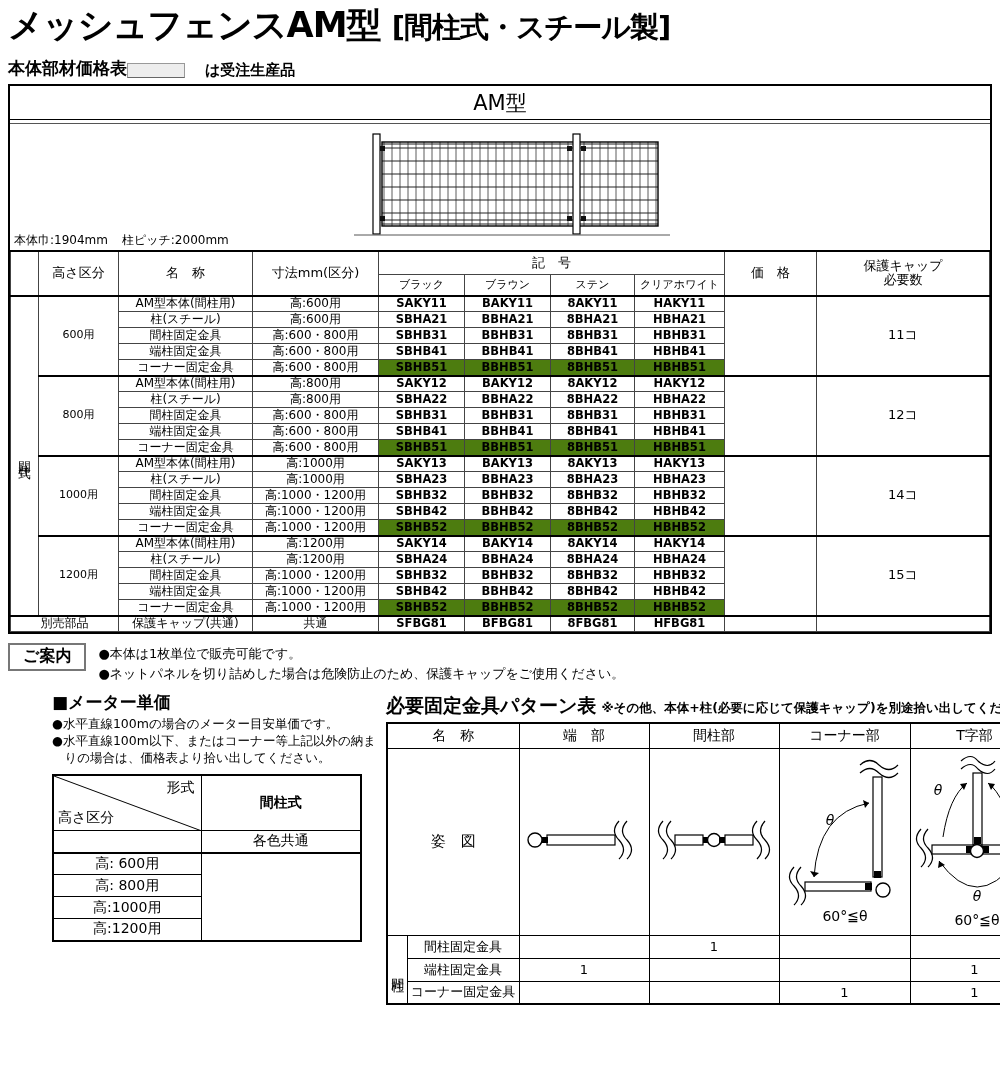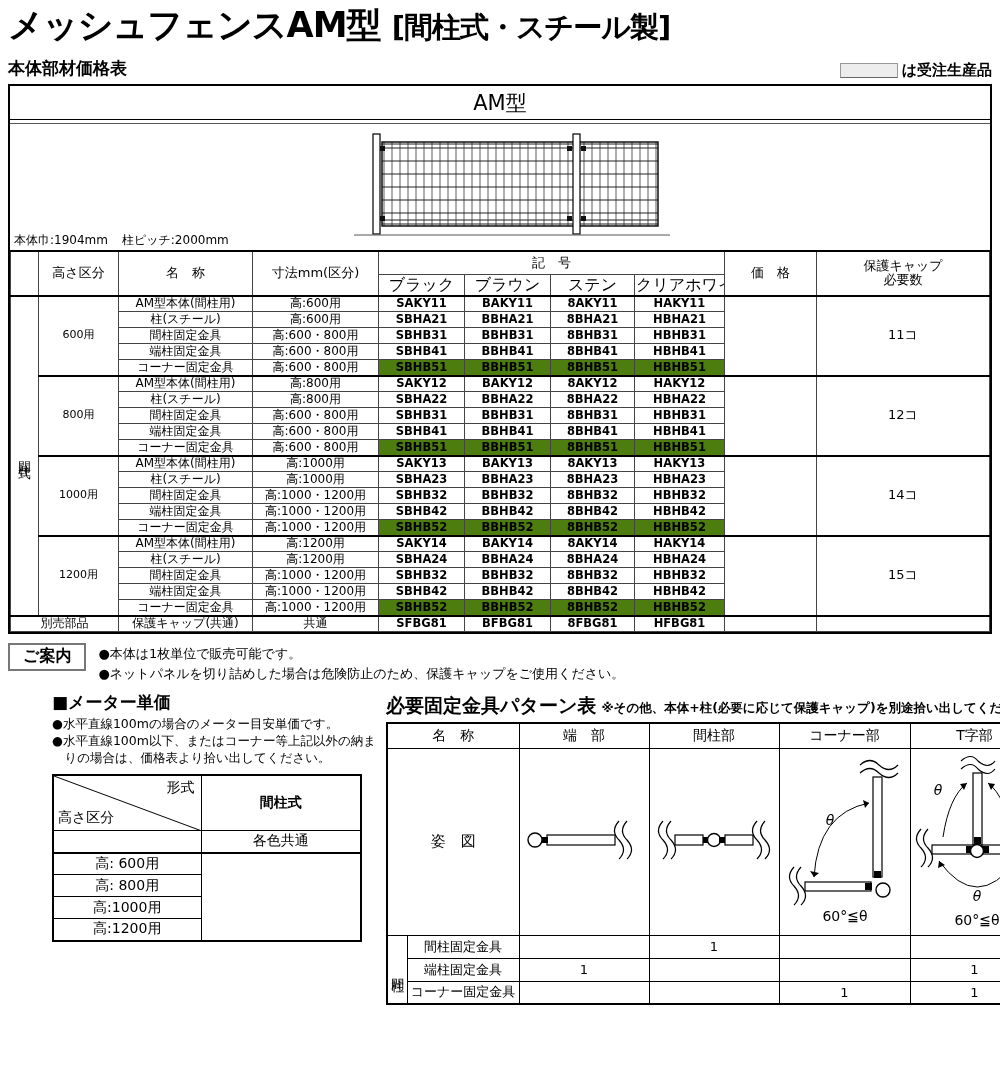--- a/index.html
+++ b/index.html
@@ -7,44 +7,44 @@
   body {
     width:1000px; height:1085px;
     font-family:"DejaVu Sans","Liberation Sans",sans-serif;
     color:#000; overflow:hidden;
   }
   .page { width:1000px; height:1085px; padding:6px 8px 0 8px; position:relative; }
 
   
   .main-title { font-size:35px; font-weight:bold; letter-spacing:-1px; line-height:1.1; white-space:nowrap; }
   .main-title .bracket { font-size:29px; letter-spacing:-1px; }
-  .subhead-row { display:flex; justify-content:space-between; align-items:flex-end; margin-top:12px; margin-bottom:4px; }
+  .subhead-row { display:flex; align-items:flex-end; margin-top:12px; margin-bottom:4px; }
   .price-table-label { font-size:17px; font-weight:bold; }
-  .legend { display:flex; align-items:center; gap:4px; }
+  .legend { display:flex; align-items:center; gap:20px; }
   .legend .swatch { width:58px; height:15px; background:#ededed; border:1px solid #999; border-bottom-color:#666; }
   .legend .ltext { font-size:15px; font-weight:bold; }
 
   
   .main-box { border:2px solid #000; }
   .am-h { text-align:center; font-size:21px; padding:3px 0 2px; border-bottom:1px solid #000; }
   .hairline { height:4px; border-bottom:1px solid #555; }
   .illus-area { height:126px; position:relative; text-align:center;padding-left:23px; }
   .illus-area svg { margin-top:4px; }
   .fence-caption { position:absolute; left:4px; bottom:1px; font-size:12px; }
   .fence-caption span { margin-right:14px; }
 
   
   table.price { width:100%; border-collapse:collapse; table-layout:fixed; border-top:2px solid #000; }
   table.price th, table.price td {
     border:1px solid #444; padding:0 1px; text-align:center; vertical-align:middle;
     font-size:12px; line-height:1.1; height:16px; overflow:hidden; white-space:nowrap;
   }
   table.price th { font-weight:normal; font-size:13px; }
   table.price thead tr:first-child th { height:24px; }
-  table.price thead tr:last-child th { height:21px; font-size:16px; }
+  table.price thead tr:last-child th { height:21px; font-size:11px; }
   table.price .code { font-weight:bold; font-size:11.5px; font-family:"DejaVu Sans","Liberation Sans",sans-serif; }
   table.price .shaded { background:#4d7c0f; }
   table.price .vcell { writing-mode:vertical-rl; text-orientation:upright; letter-spacing:3px; font-size:12.5px; padding:2px 0; }
   table.price .hcell { font-size:11px; }
   table.price .cap { font-size:13px; }
   table.price tr.gt > td { border-top:2px solid #000; }
   table.price thead { border-bottom:2px solid #000; }
   .caphead { line-height:1.15; }
 
   

